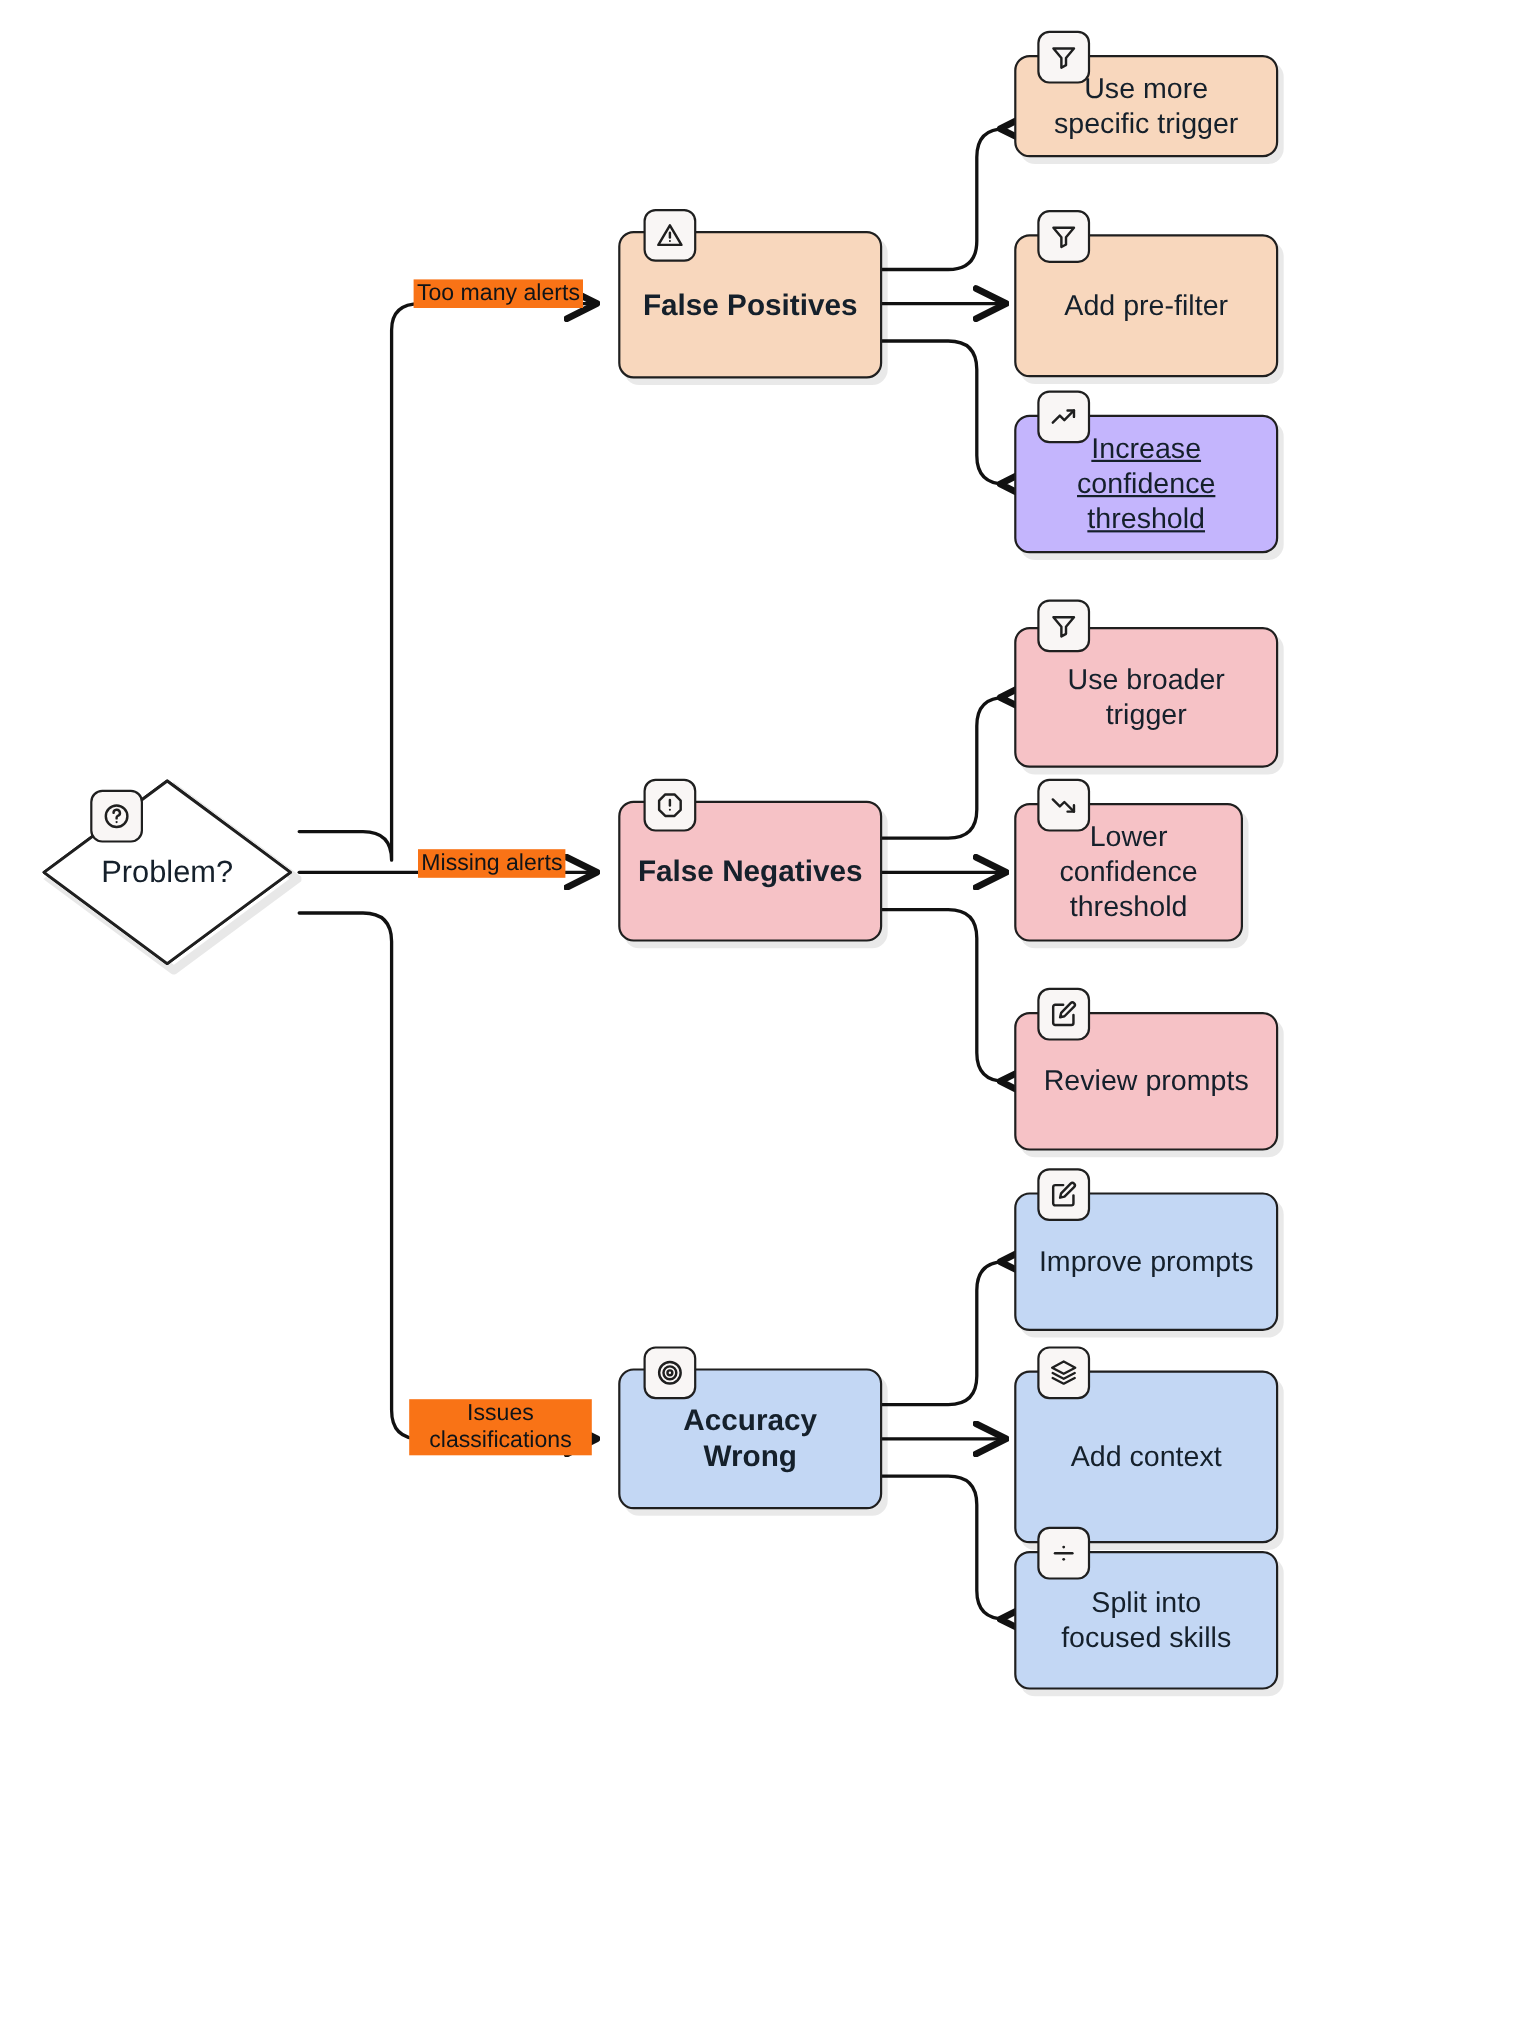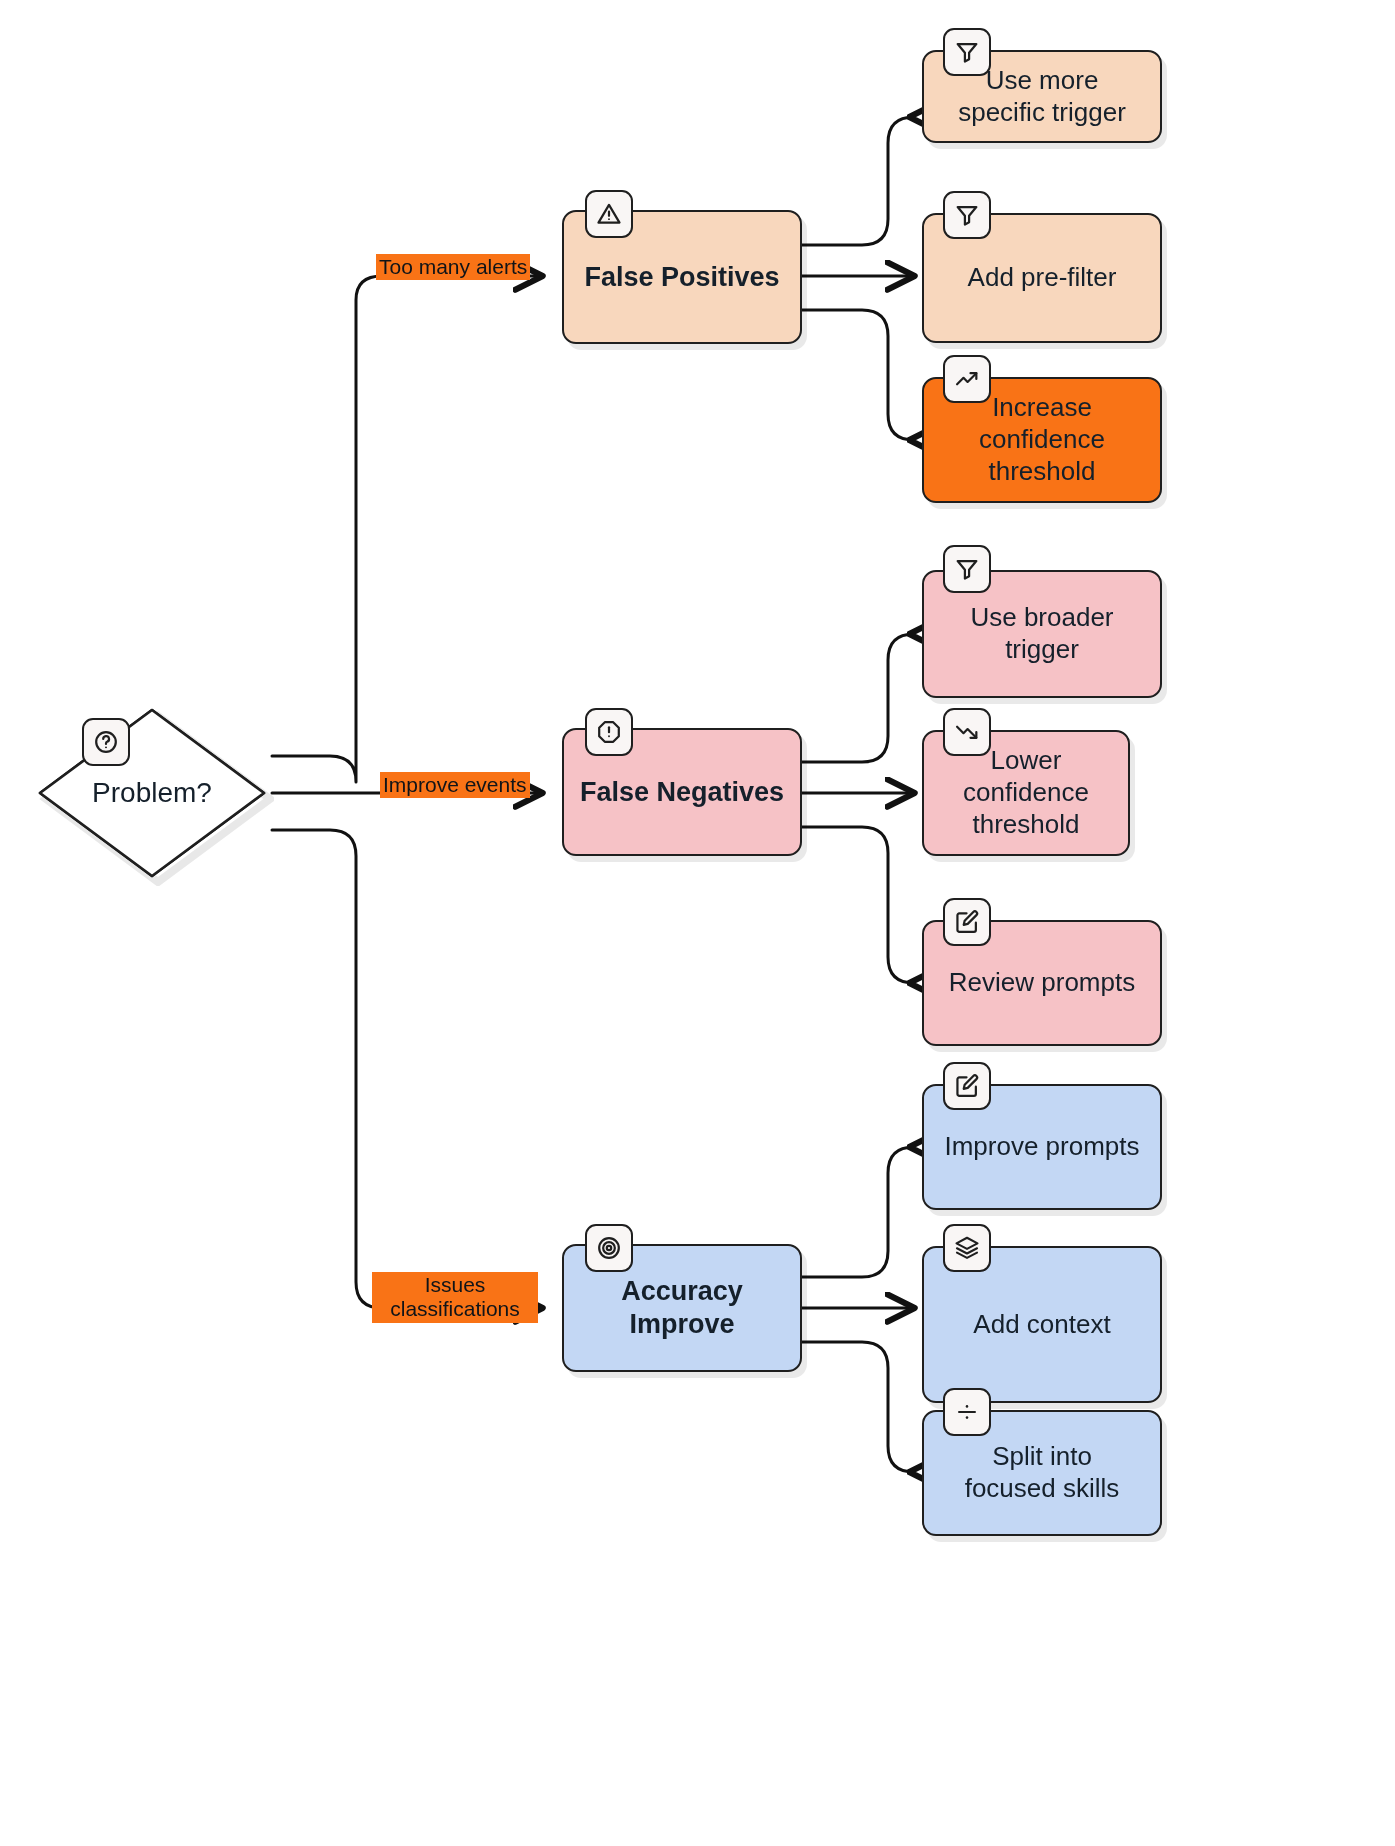--- a/index.html
+++ b/index.html
@@ -98,41 +98,41 @@
 
   <div class="node act" style="left:922px;top:213px;width:240px;height:130px;background:#f8d7bd;">
     <span class="label">Add pre-filter</span>
   </div>
   <div class="badge" style="left:943px;top:191px;">
     <svg viewBox="0 0 24 24" fill="none" stroke="#1f1f1f" stroke-width="1.9" stroke-linecap="round" stroke-linejoin="round">
       <path d="M4 5.2h16l-6.2 7.4v5.6l-3.6 2v-7.6Z"></path>
     </svg>
   </div>
 
-  <div class="node act" style="left:922px;top:377px;width:240px;height:126px;background:#f97316;">
+  <div class="node act" style="left:922px;top:377px;width:240px;height:126px;background:#c4b5fd;text-decoration:underline;">
     <span class="label">Increase<br>confidence<br>threshold</span>
   </div>
   <div class="badge" style="left:943px;top:355px;">
     <svg viewBox="0 0 24 24" fill="none" stroke="#1f1f1f" stroke-width="1.9" stroke-linecap="round" stroke-linejoin="round">
       <path d="M3.5 16.5 L9 11 L12.5 14.5 L20 7"></path>
       <path d="M15 7h5v5"></path>
     </svg>
   </div>
 
   <div class="node cat" style="left:562px;top:728px;width:240px;height:128px;background:#f6c2c6;">
     <span class="label">False Negatives</span>
   </div>
   <div class="badge" style="left:585px;top:708px;">
     <svg viewBox="0 0 24 24" fill="none" stroke="#1f1f1f" stroke-width="1.9" stroke-linecap="round" stroke-linejoin="round">
       <path d="M8.4 3.6h7.2L20.4 8.4v7.2L15.6 20.4H8.4L3.6 15.6V8.4Z"></path>
       <path d="M12 8v4.2"></path>
       <circle cx="12" cy="15.6" r="0.8" fill="#1f1f1f" stroke="none"></circle>
     </svg>
   </div>
-  <div class="edgelabel" style="left:380px;top:772px;">Improve events</div>
+  <div class="edgelabel" style="left:380px;top:772px;">Missing alerts</div>
 
   <div class="node act" style="left:922px;top:570px;width:240px;height:128px;background:#f6c2c6;">
     <span class="label">Use broader<br>trigger</span>
   </div>
   <div class="badge" style="left:943px;top:545px;">
     <svg viewBox="0 0 24 24" fill="none" stroke="#1f1f1f" stroke-width="1.9" stroke-linecap="round" stroke-linejoin="round">
       <path d="M4 5.2h16l-6.2 7.4v5.6l-3.6 2v-7.6Z"></path>
     </svg>
   </div>
 
@@ -150,21 +150,21 @@
     <span class="label">Review prompts</span>
   </div>
   <div class="badge" style="left:943px;top:898px;">
     <svg viewBox="0 0 24 24" fill="none" stroke="#1f1f1f" stroke-width="1.9" stroke-linecap="round" stroke-linejoin="round">
       <path d="M19.6 12.6v6.2a1.6 1.6 0 0 1-1.6 1.6H5.4a1.6 1.6 0 0 1-1.6-1.6V6.2a1.6 1.6 0 0 1 1.6-1.6h6.2"></path>
       <path d="M17.4 3.4a1.9 1.9 0 0 1 2.7 2.7L12.6 13.6l-3.4.8.8-3.4Z"></path>
     </svg>
   </div>
 
   <div class="node cat" style="left:562px;top:1244px;width:240px;height:128px;background:#c3d7f4;">
-    <span class="label">Accuracy Improve</span>
+    <span class="label">Accuracy Wrong</span>
   </div>
   <div class="badge" style="left:585px;top:1224px;">
     <svg viewBox="0 0 24 24" fill="none" stroke="#1f1f1f" stroke-width="1.9" stroke-linecap="round" stroke-linejoin="round">
       <circle cx="12" cy="12" r="8.4"></circle>
       <circle cx="12" cy="12" r="5"></circle>
       <circle cx="12" cy="12" r="1.9"></circle>
     </svg>
   </div>
   <div class="edgelabel two" style="left:372px;top:1272px;">
     <span>Issues</span><br>

